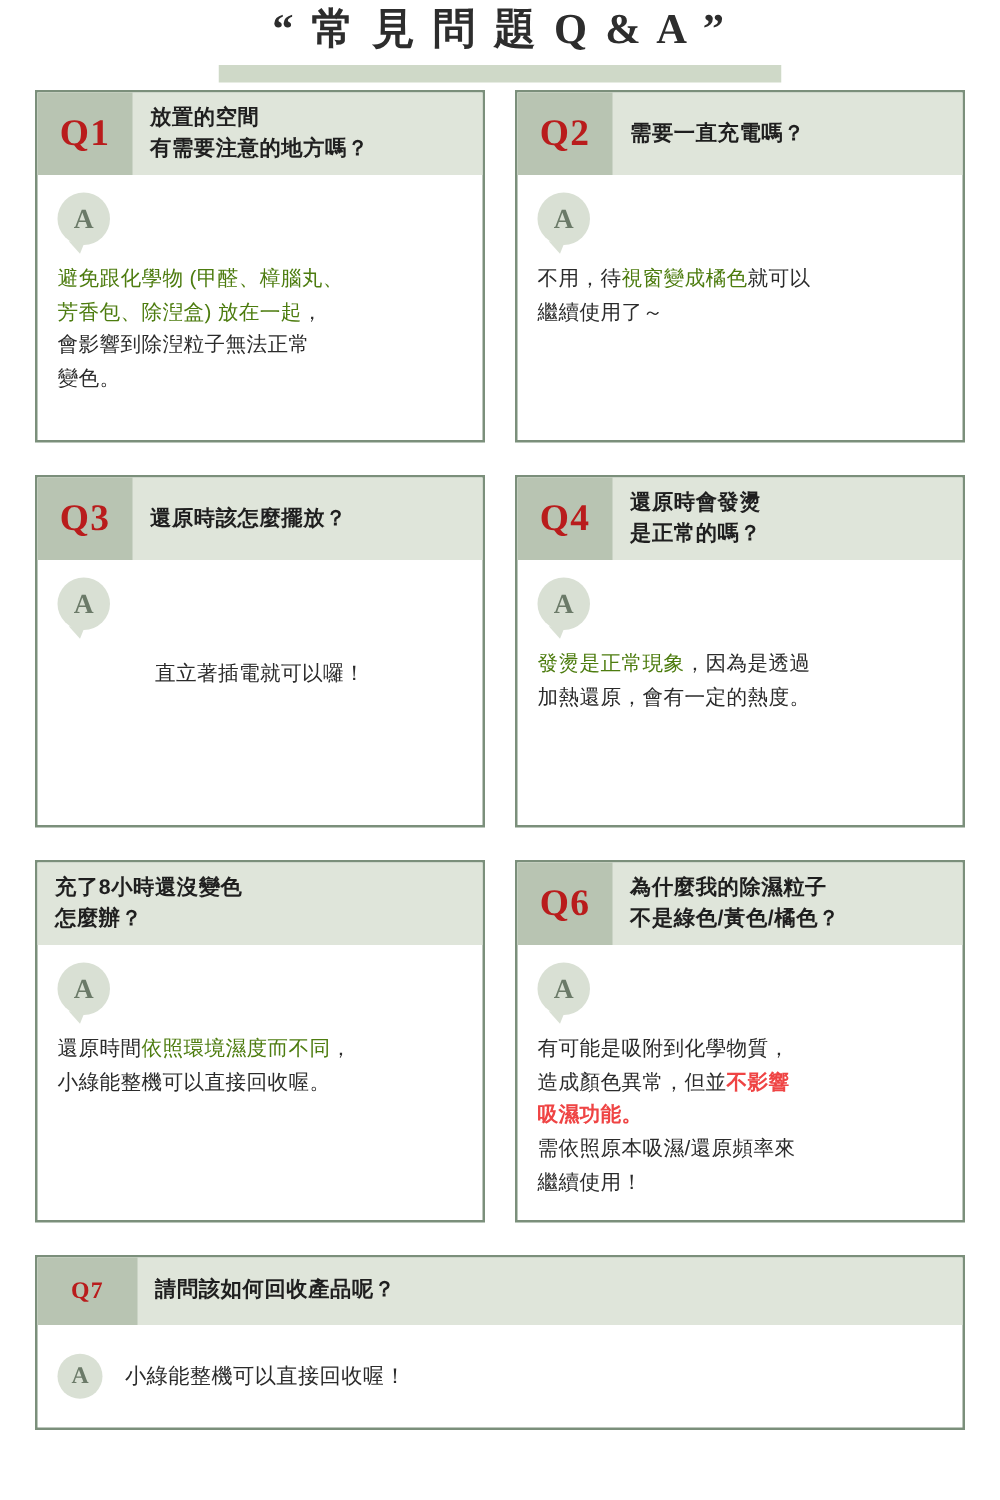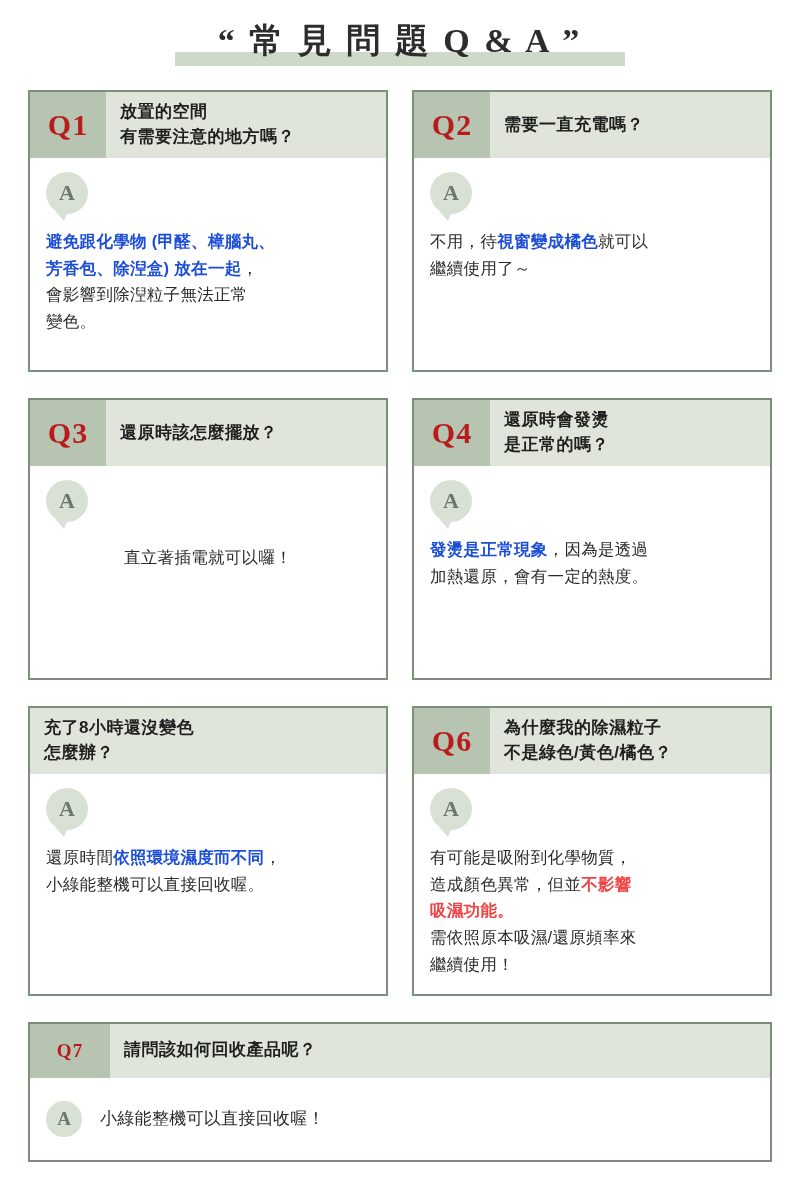--- a/index.html
+++ b/index.html
@@ -13,21 +13,20 @@
     position: relative;
     width: 800px; height: 1200px;
     overflow: hidden;
     background: #ffffff;
   }
 
   
   .title-wrap {
     position: relative;
     width: 100%;
-    padding-top: 18px;
     text-align: center;
   }
   .title-underline {
     position: absolute;
     left: 50%;
     transform: translateX(-50%);
     top: 52px;
     width: 450px;
     height: 14px;
     background: #cfd9c8;
@@ -129,21 +128,21 @@
   .a-text {
     font-size: 16.5px;
     line-height: 1.62;
     color: #2b2b2b;
     letter-spacing: 0.3px;
   }
   .a-text.center {
     text-align: center;
     padding-top: 8px;
   }
-  .hl-red { color: #1d4ed8; font-weight: bold; }
+  .hl-red { color: #4d7c0f; font-weight: normal; }
   .hl-dark { color: #ef4444; font-weight: bold; }
 
   
   .card.wide .q-header { min-height: 54px; }
   .card.wide .q-tag { font-size: 19px; min-width: 80px; }
   .card.wide .a-body {
     display: flex;
     align-items: center;
     padding: 10px 16px;
   }

